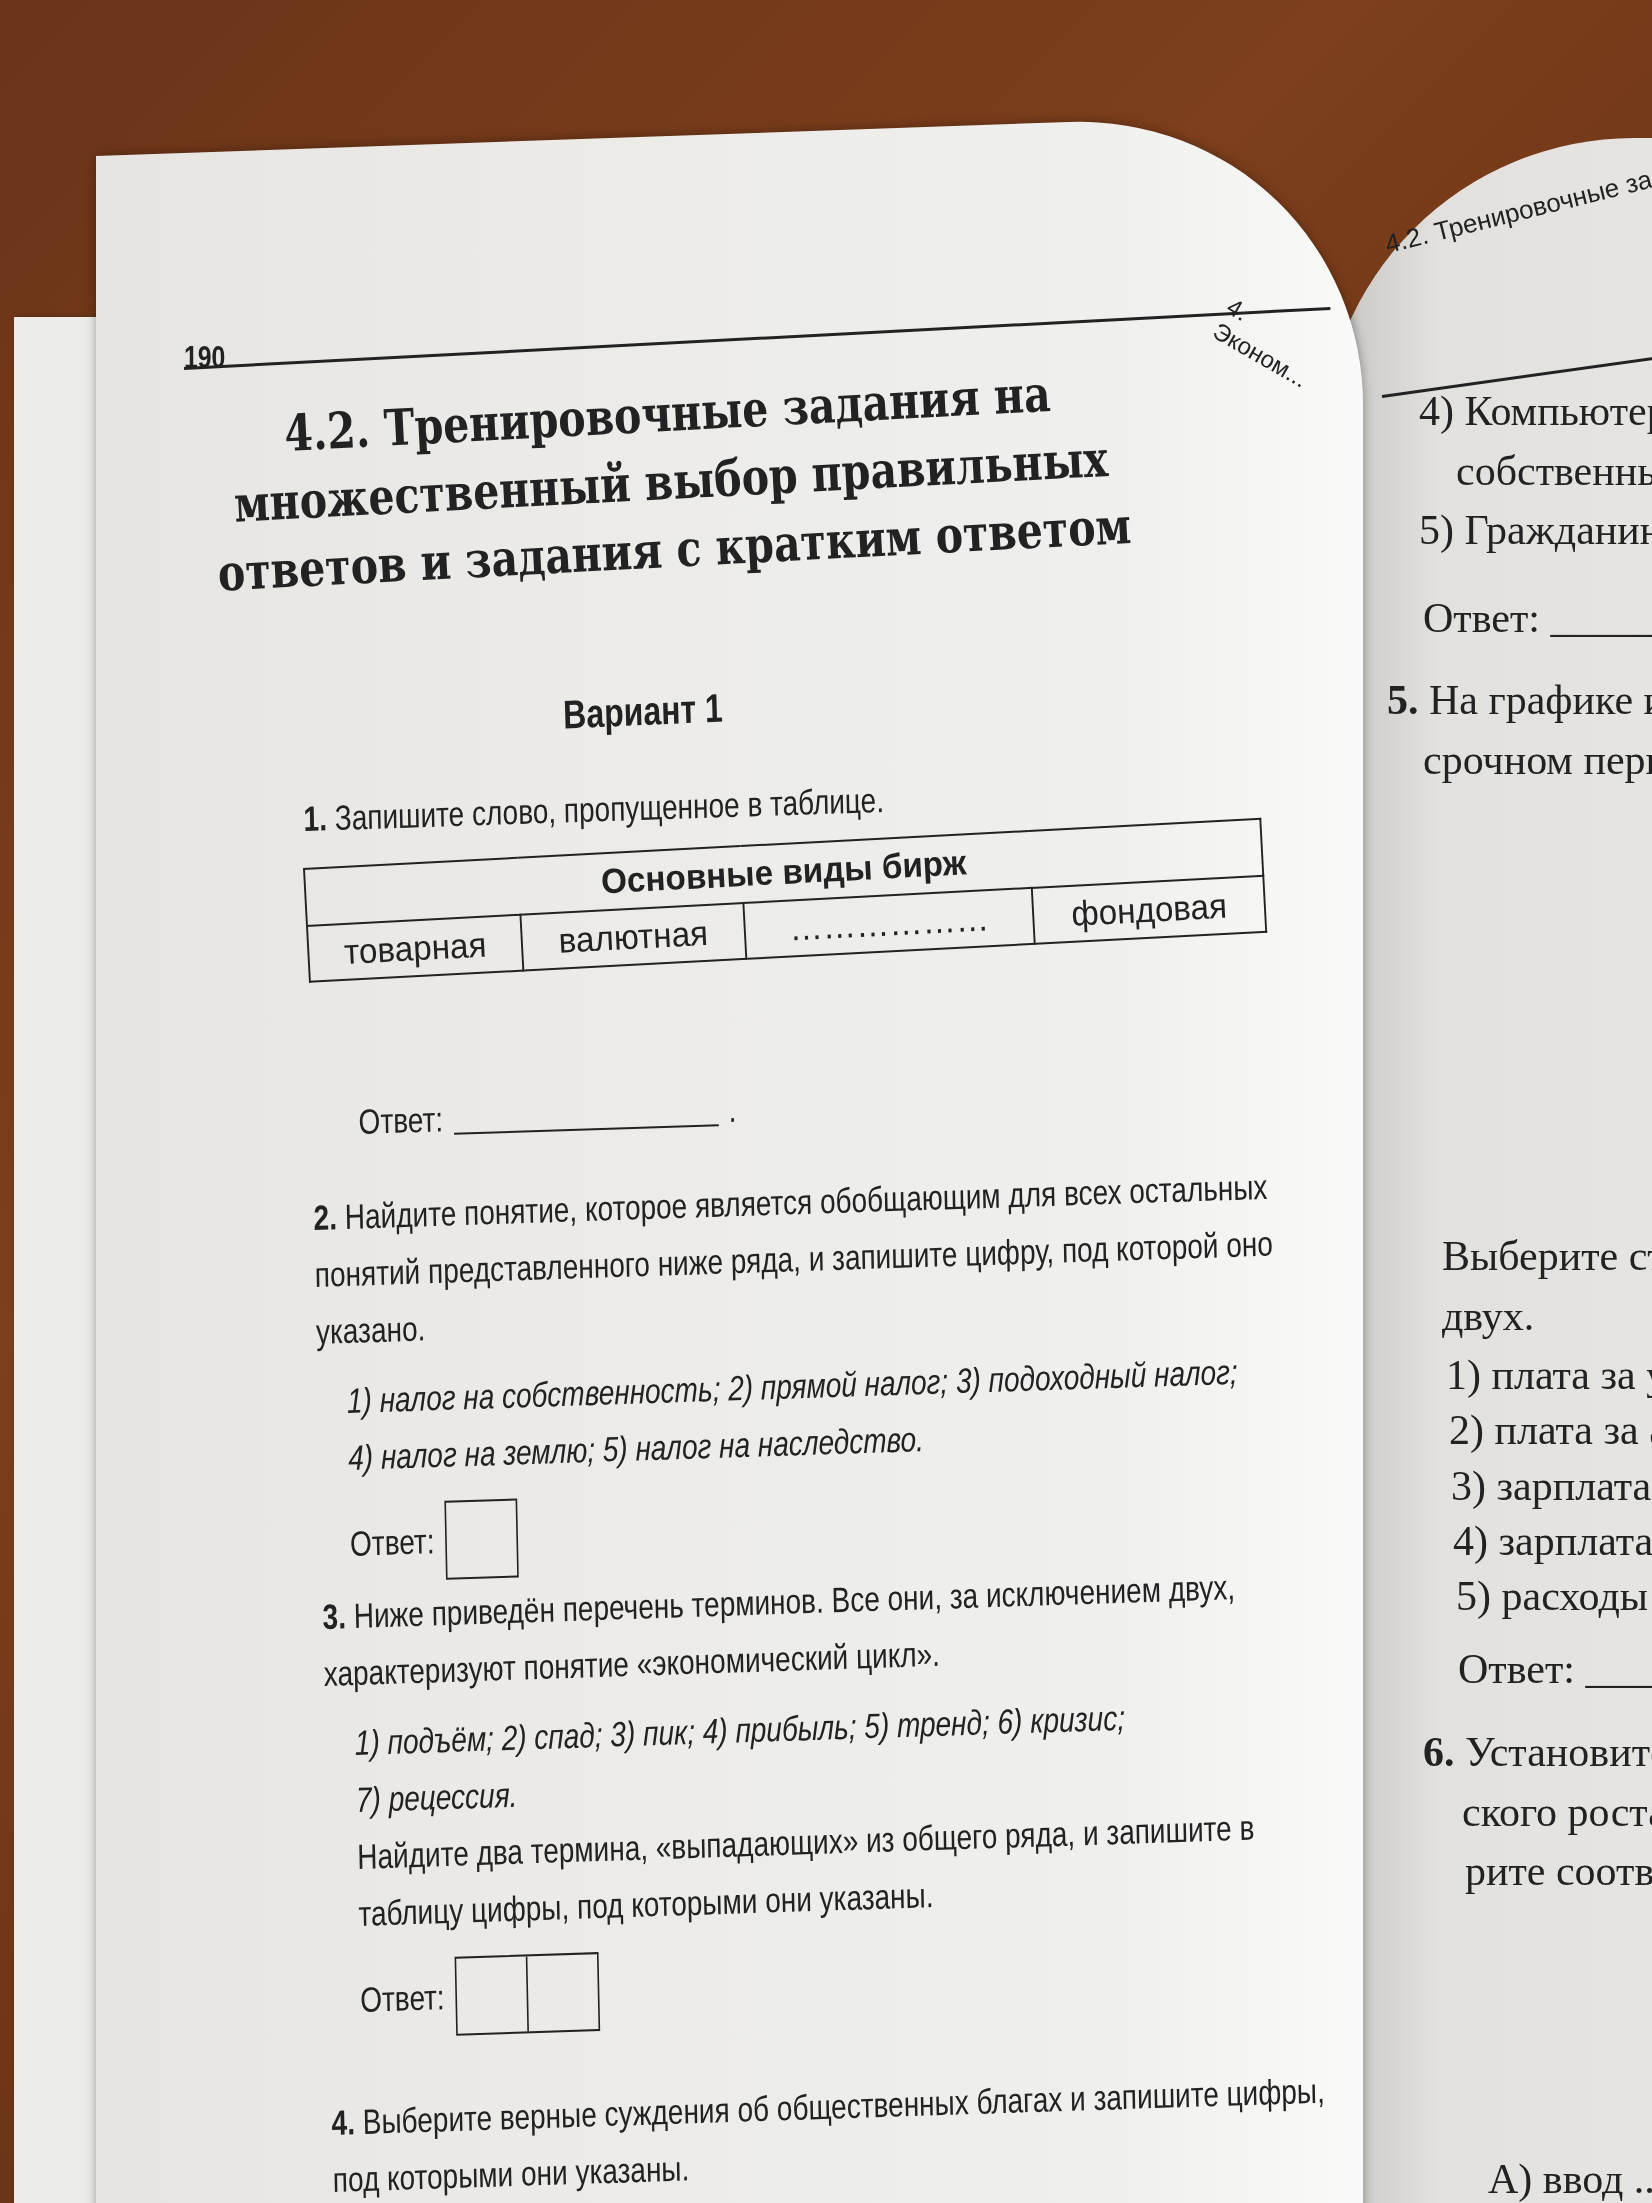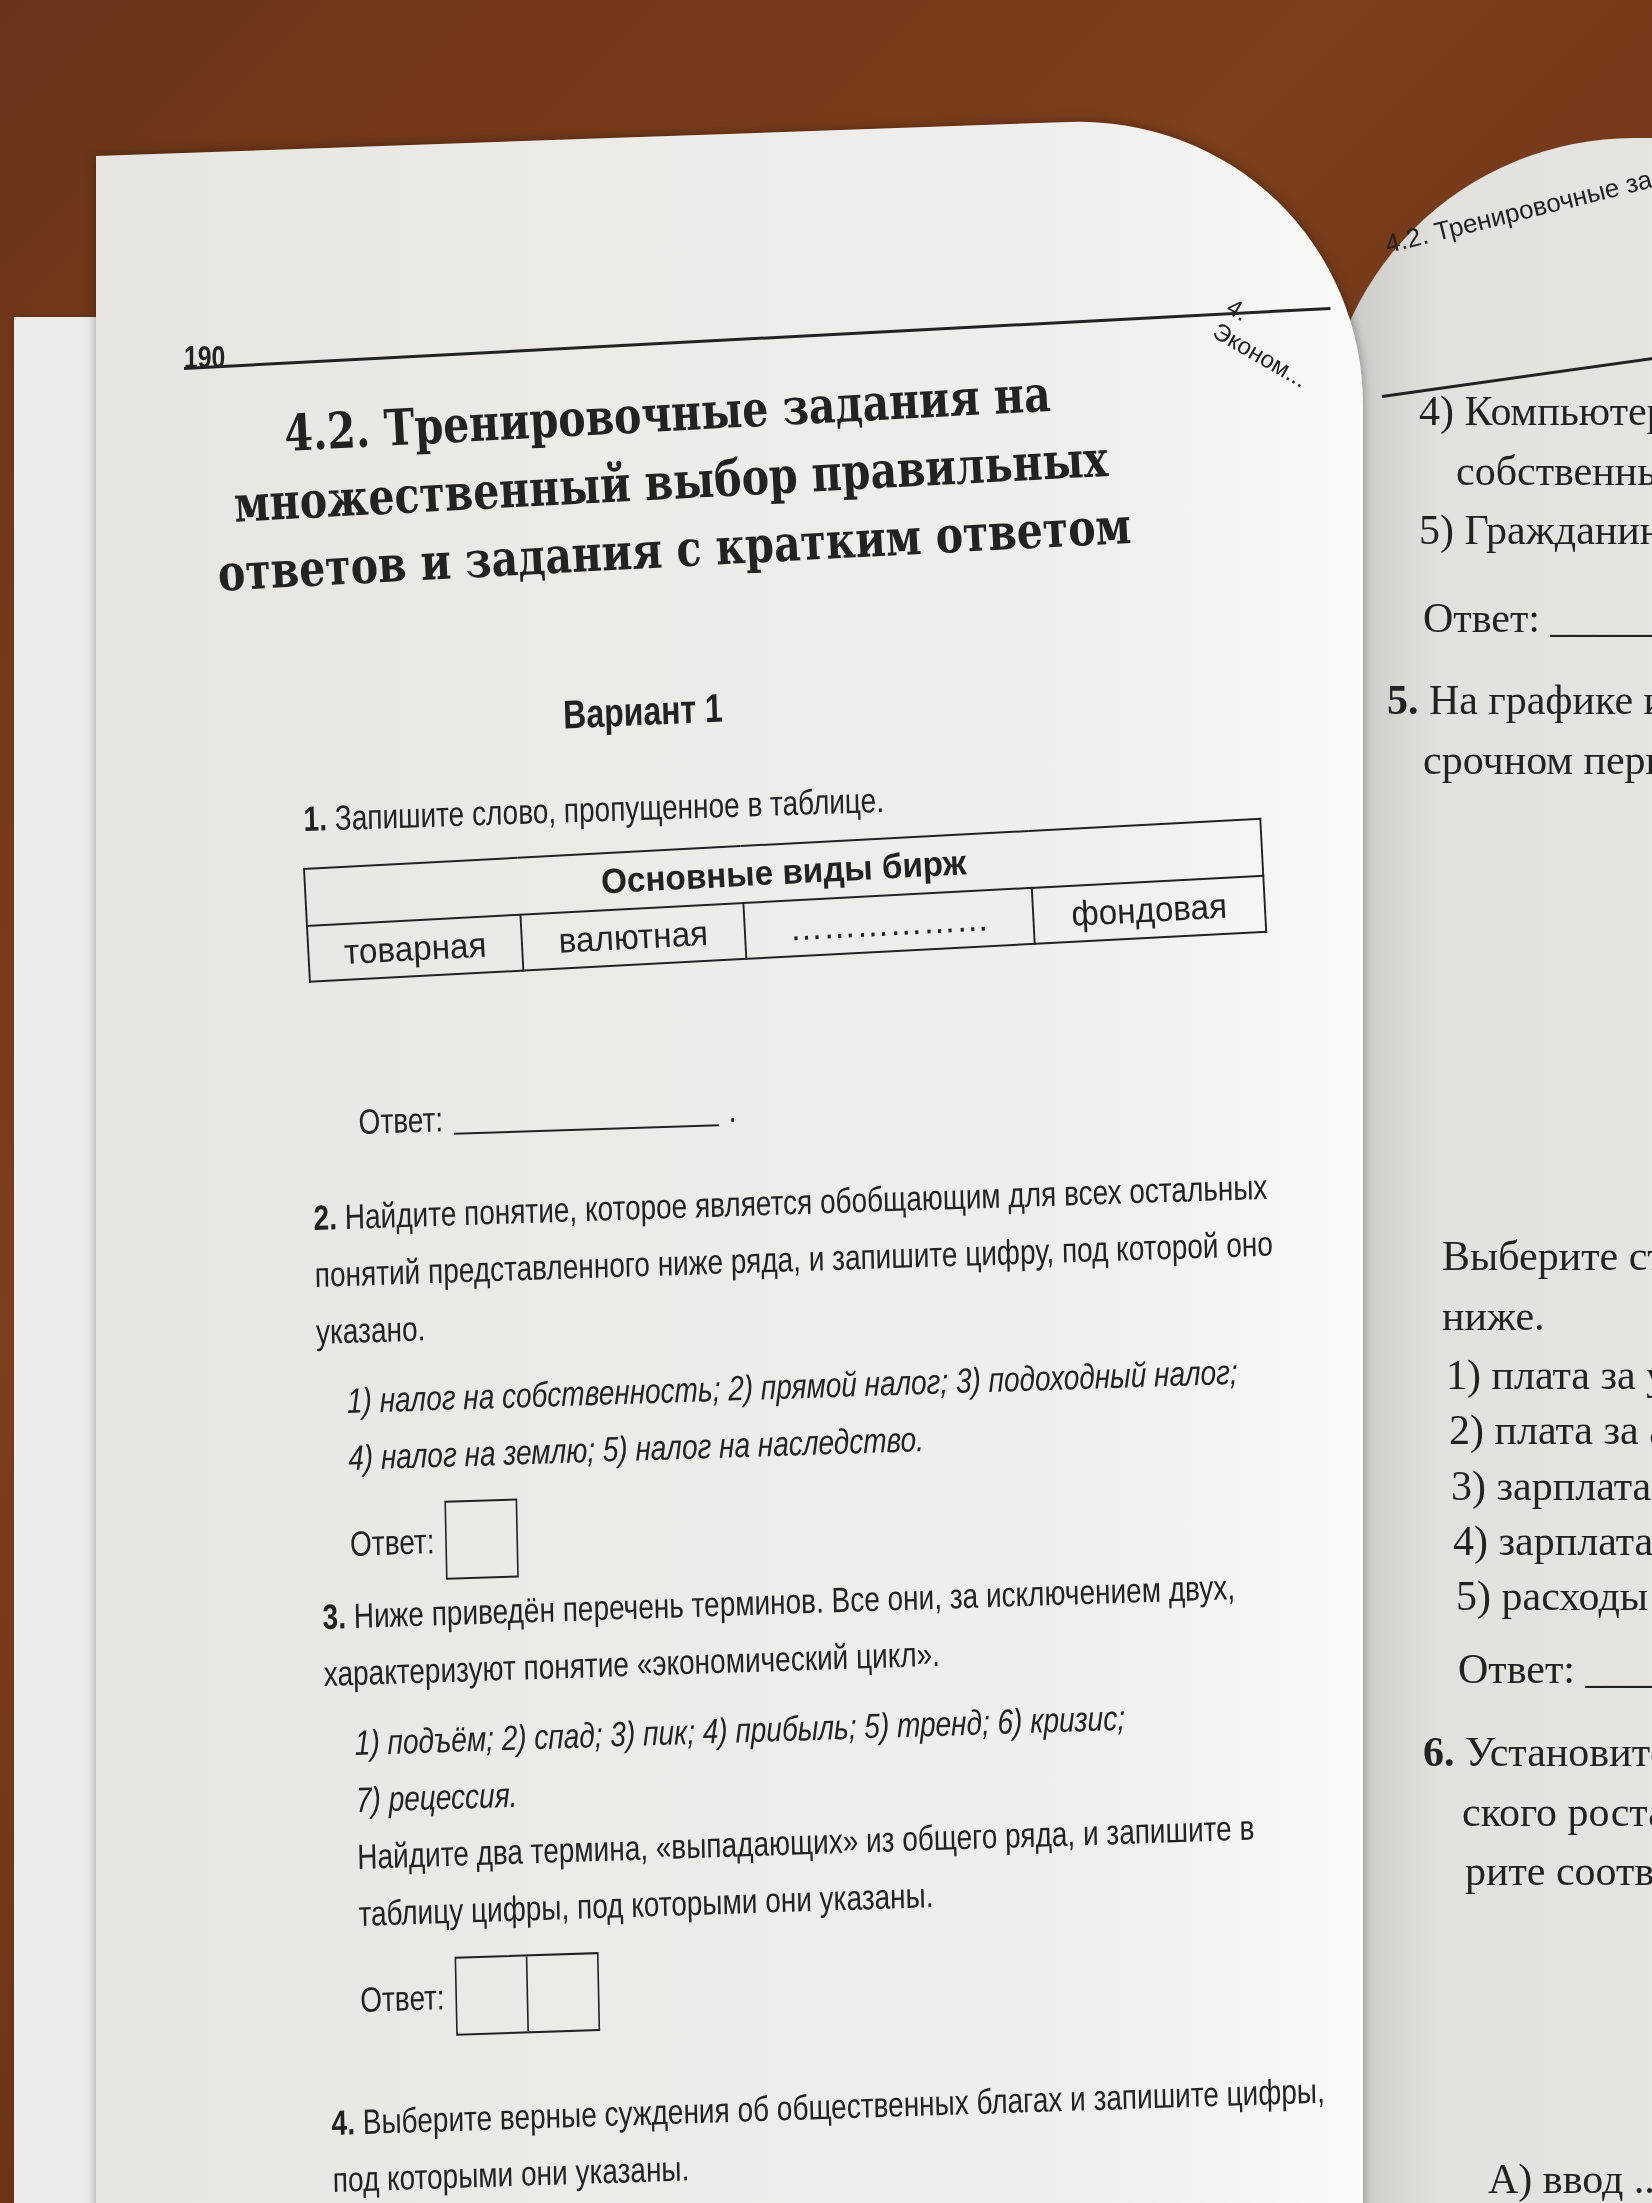--- a/index.html
+++ b/index.html
@@ -69,21 +69,21 @@
 <div class="rp-text" style="left:1419px;top:381px;">4) Компьютер...</div>
 <div class="rp-text" style="left:1456px;top:441px;">собственны...</div>
 <div class="rp-text" style="left:1419px;top:500px;">5) Гражданин ...</div>
 <div class="rp-text" style="left:1423px;top:588px;">Ответ: ______</div>
 <div class="rp-text" style="left:1387px;top:670px;">
   <b>5.</b>
   <span>На графике и...</span>
 </div>
 <div class="rp-text" style="left:1423px;top:730px;">срочном пери...</div>
 <div class="rp-text" style="left:1442px;top:1226px;">Выберите ст...</div>
-<div class="rp-text" style="left:1442px;top:1286px;">ниже.</div>
+<div class="rp-text" style="left:1442px;top:1286px;">двух.</div>
 <div class="rp-text" style="left:1446px;top:1345px;">1) плата за у...</div>
 <div class="rp-text" style="left:1449px;top:1400px;">2) плата за а...</div>
 <div class="rp-text" style="left:1451px;top:1456px;">3) зарплата ...</div>
 <div class="rp-text" style="left:1453px;top:1511px;">4) зарплата ...</div>
 <div class="rp-text" style="left:1456px;top:1566px;">5) расходы ...</div>
 <div class="rp-text" style="left:1458px;top:1639px;">Ответ: ______</div>
 <div class="rp-text" style="left:1423px;top:1722px;">
   <b>6.</b>
   <span>Установите...</span>
 </div>

